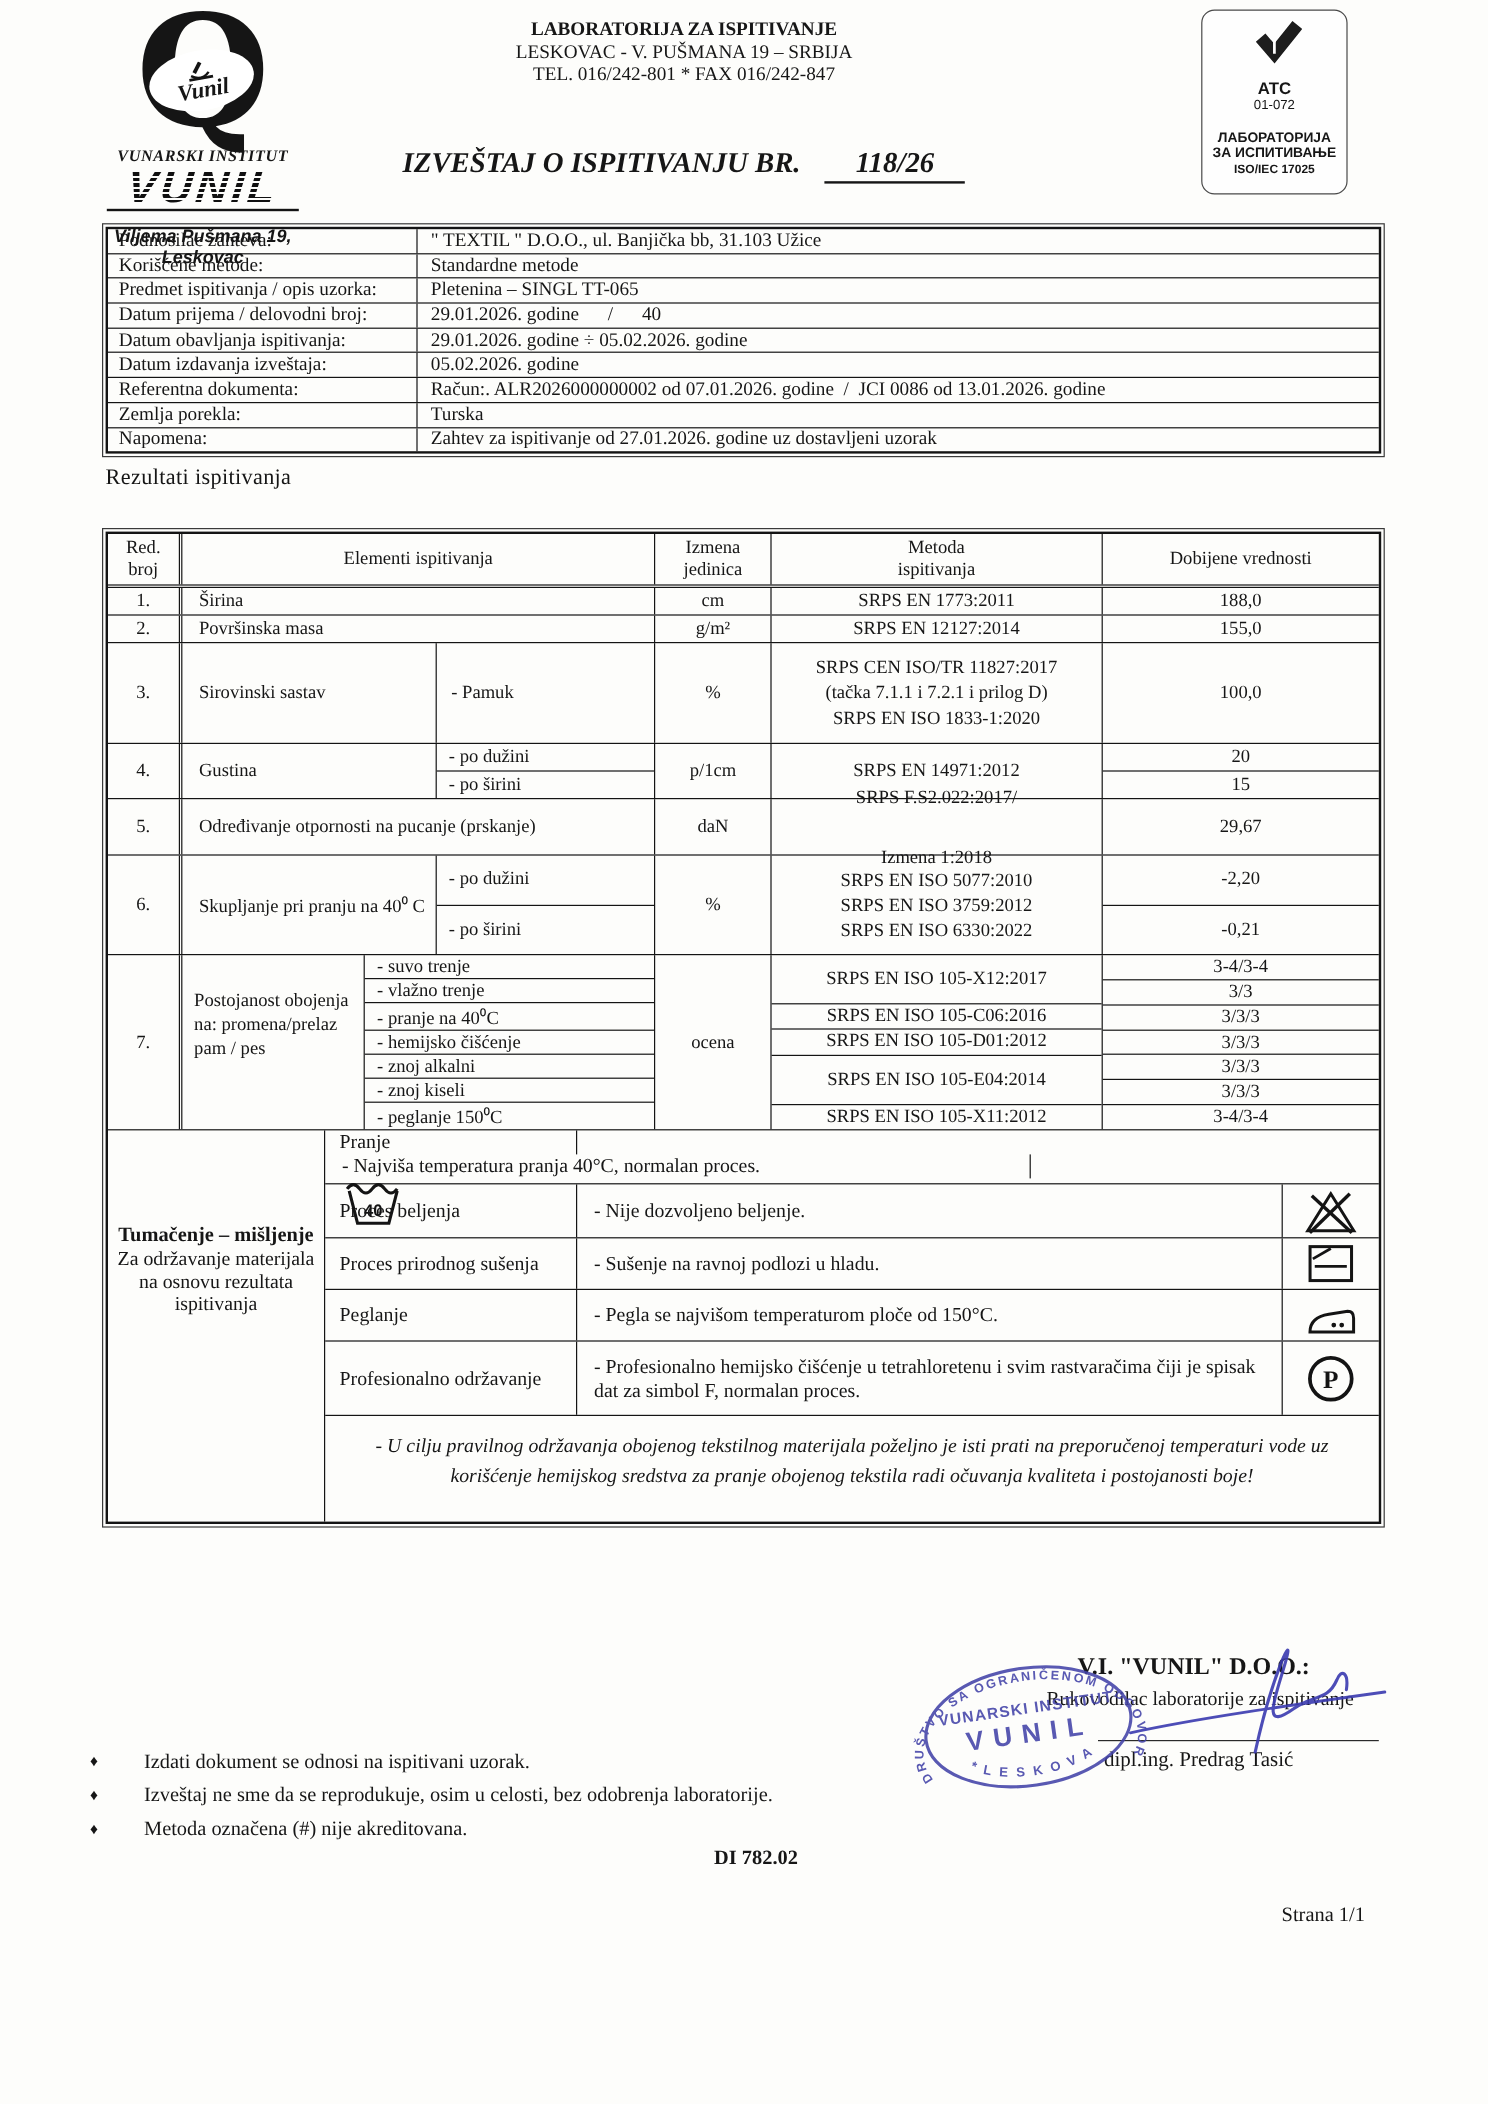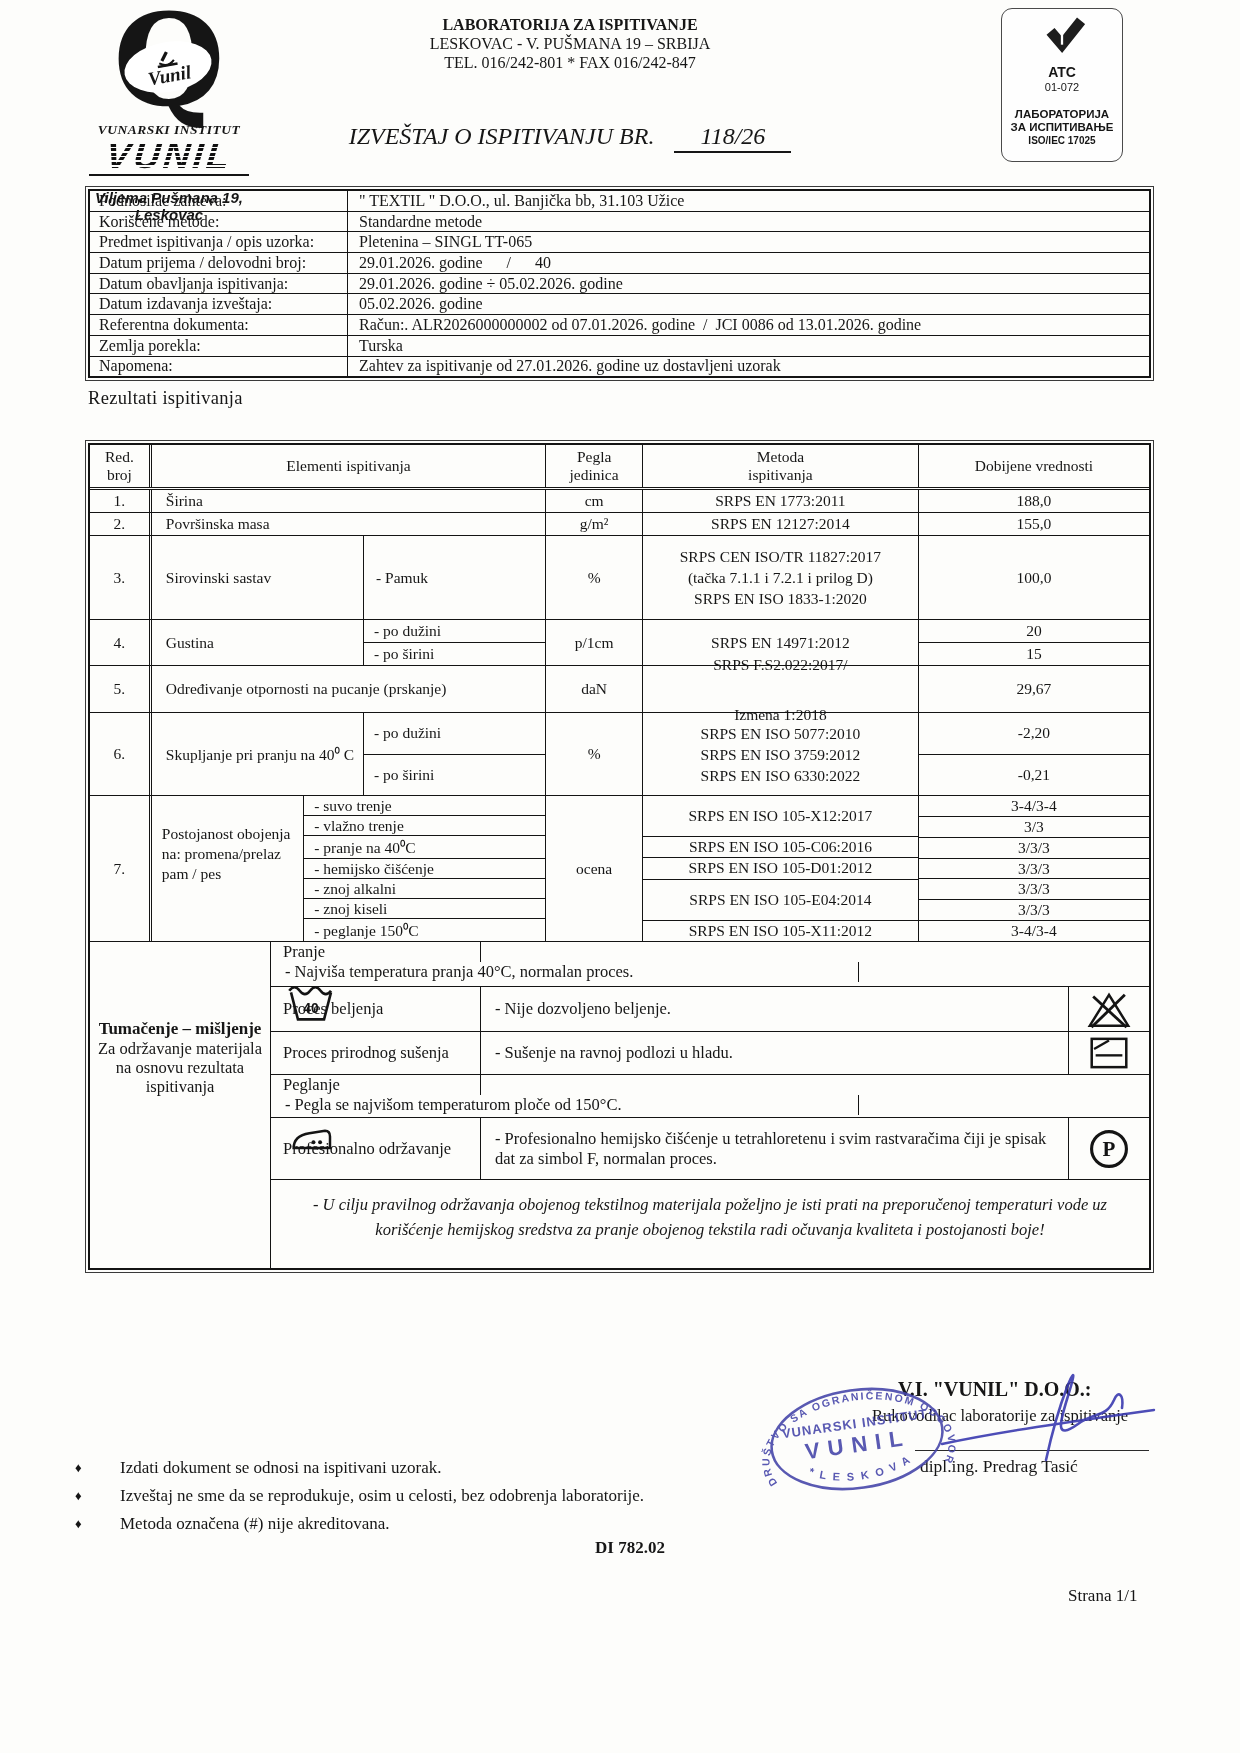--- a/index.html
+++ b/index.html
@@ -5,21 +5,21 @@
   html,body{margin:0;padding:0;}
   body{width:1240px;height:1753px;background:#fdfdfb;position:relative;
        font-family:"Liberation Serif", serif;color:#161616;}
   .abs{position:absolute;}
   
   .hdr-center{left:250px;top:14px;width:640px;text-align:center;}
   .org-name{font-size:23px;font-weight:bold;letter-spacing:.3px;}
   .org-l1{font-size:16px;font-weight:bold;margin-top:2px;}
   .org-l2,.org-l3{font-size:16px;margin-top:1px;}
   .report-title{left:250px;top:123px;width:640px;text-align:center;
-    font-size:24px;font-weight:normal;font-style:italic;}
+    font-size:24px;font-weight:bold;font-style:italic;}
   .report-no{display:inline-block;border-bottom:2.5px solid #161616;
     padding:0 26px 1px 26px;margin-left:14px;}
   
   .logo-block{left:58px;top:4px;width:222px;text-align:center;}
   .q-wrap{position:relative;height:112px;}
   .q-glyph{font-family:"DejaVu Serif",serif;font-weight:bold;font-size:128px;
     line-height:112px;color:#151515;}
   .q-oval{position:absolute;left:66px;top:38px;width:88px;height:50px;background:#fff;
     border-radius:50%;transform:rotate(-10deg);display:flex;flex-direction:column;
     align-items:center;justify-content:center;}
@@ -185,21 +185,21 @@
 <div class="abs res dblwrap">
   <div class="tbl">
 
     <div class="row bbd hd" style="height:45px;">
       <div class="c w1 brd" style="flex-direction:column;">
         <span>Red.</span>
           <span>broj</span>
       </div>
       <div class="c w2 br">Elementi ispitivanja</div>
       <div class="c w4 br" style="flex-direction:column;">
-        <span>Pegla</span>
+        <span>Izmena</span>
           <span>jedinica</span>
       </div>
       <div class="c w5 br" style="flex-direction:column;">
         <span>Metoda</span>
           <span>ispitivanja</span>
       </div>
       <div class="c w6">Dobijene vrednosti</div>
     </div>
 
     <div class="row bb" style="height:23px;">
@@ -339,21 +339,21 @@
           <div class="cl wc2 br">Proces prirodnog sušenja</div>
           <div class="cl wc3 br">-  Sušenje na ravnoj podlozi u hladu.</div>
           <div class="c wc4">
             <svg class="care-sym" width="44" height="38" viewBox="0 0 56 48">
               <rect x="6" y="6" width="44" height="36" stroke="#141414" stroke-width="3.2" fill="none"></rect>
               <line x1="9" y1="19" x2="28" y2="8" stroke="#141414" stroke-width="3"></line>
               <line x1="11" y1="27" x2="45" y2="27" stroke="#141414" stroke-width="3"></line>
             </svg>
           </div>
         </div>
-        <div class="row bb" style="height:43px;flex-direction:column;">
+        <div class="row bb" style="height:43px;">
           <div class="cl wc2 br">Peglanje</div>
           <div class="cl wc3 br">-  Pegla se najvišom temperaturom ploče od 150°C.</div>
           <div class="c wc4">
             <svg class="care-sym" width="50" height="38" viewBox="0 0 56 46">
               <path d="M7 40 Q7 25 26 22 L45 19 Q51 19 51 26 L51 40 Z" stroke="#141414" stroke-width="3" fill="none"></path>
               <circle cx="31" cy="33" r="2.4" fill="#141414"></circle>
               <circle cx="39" cy="33" r="2.4" fill="#141414"></circle>
             </svg>
           </div>
         </div>

